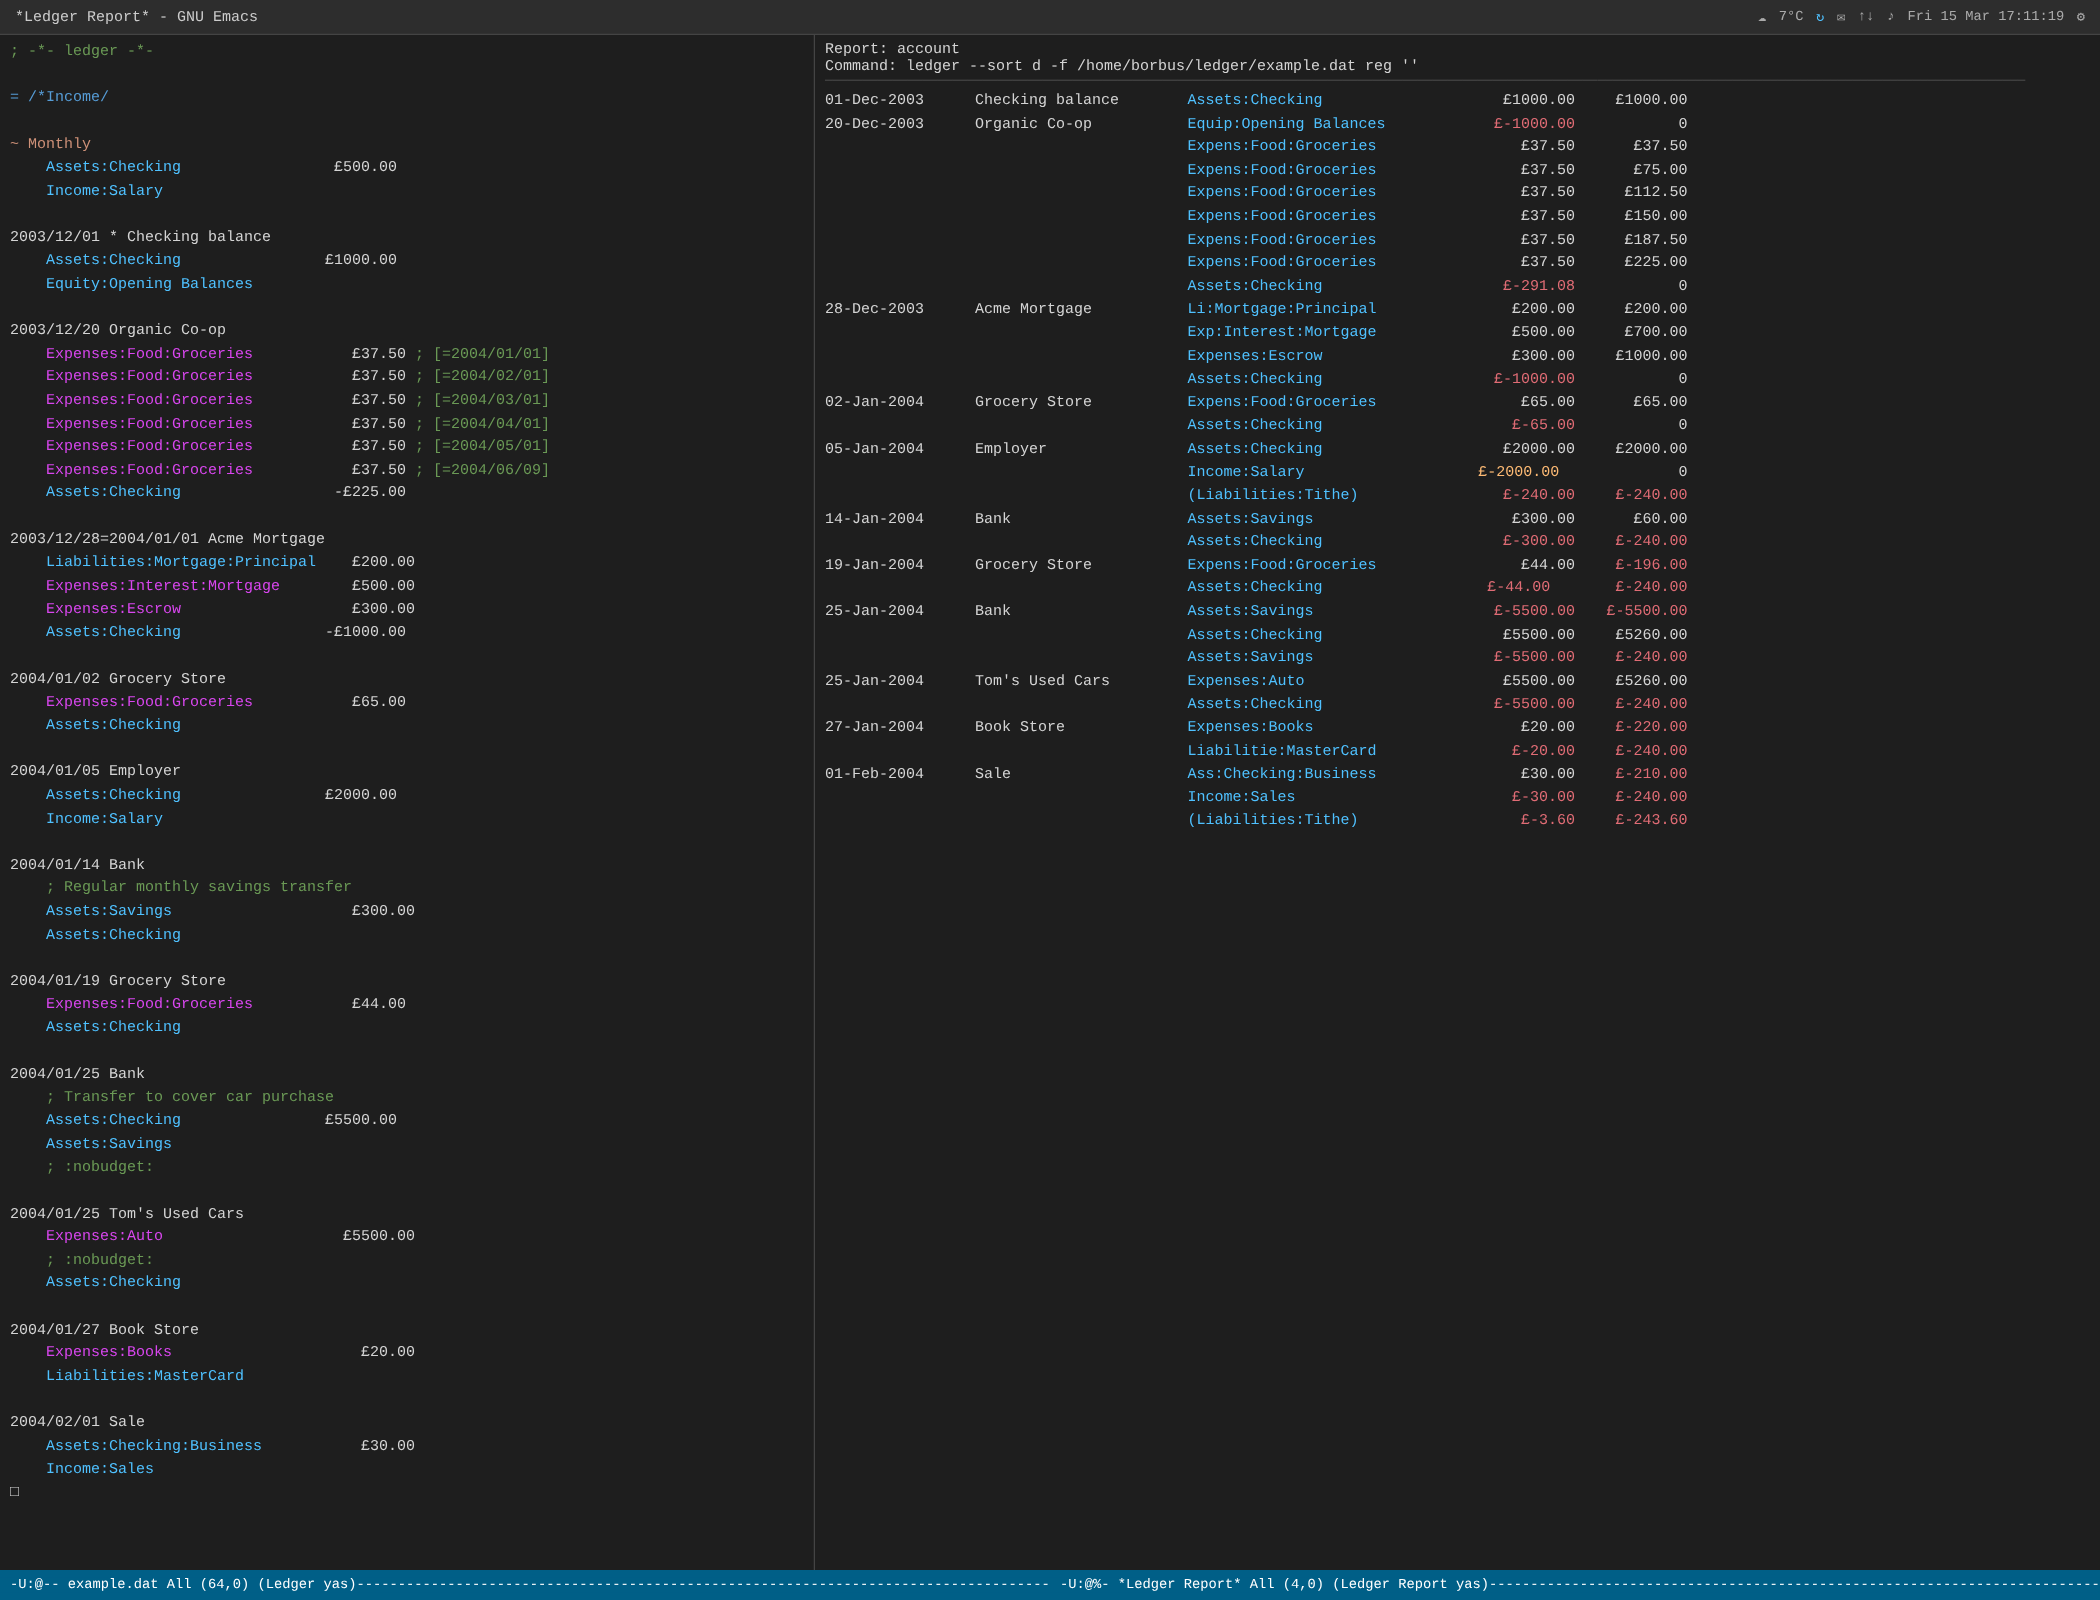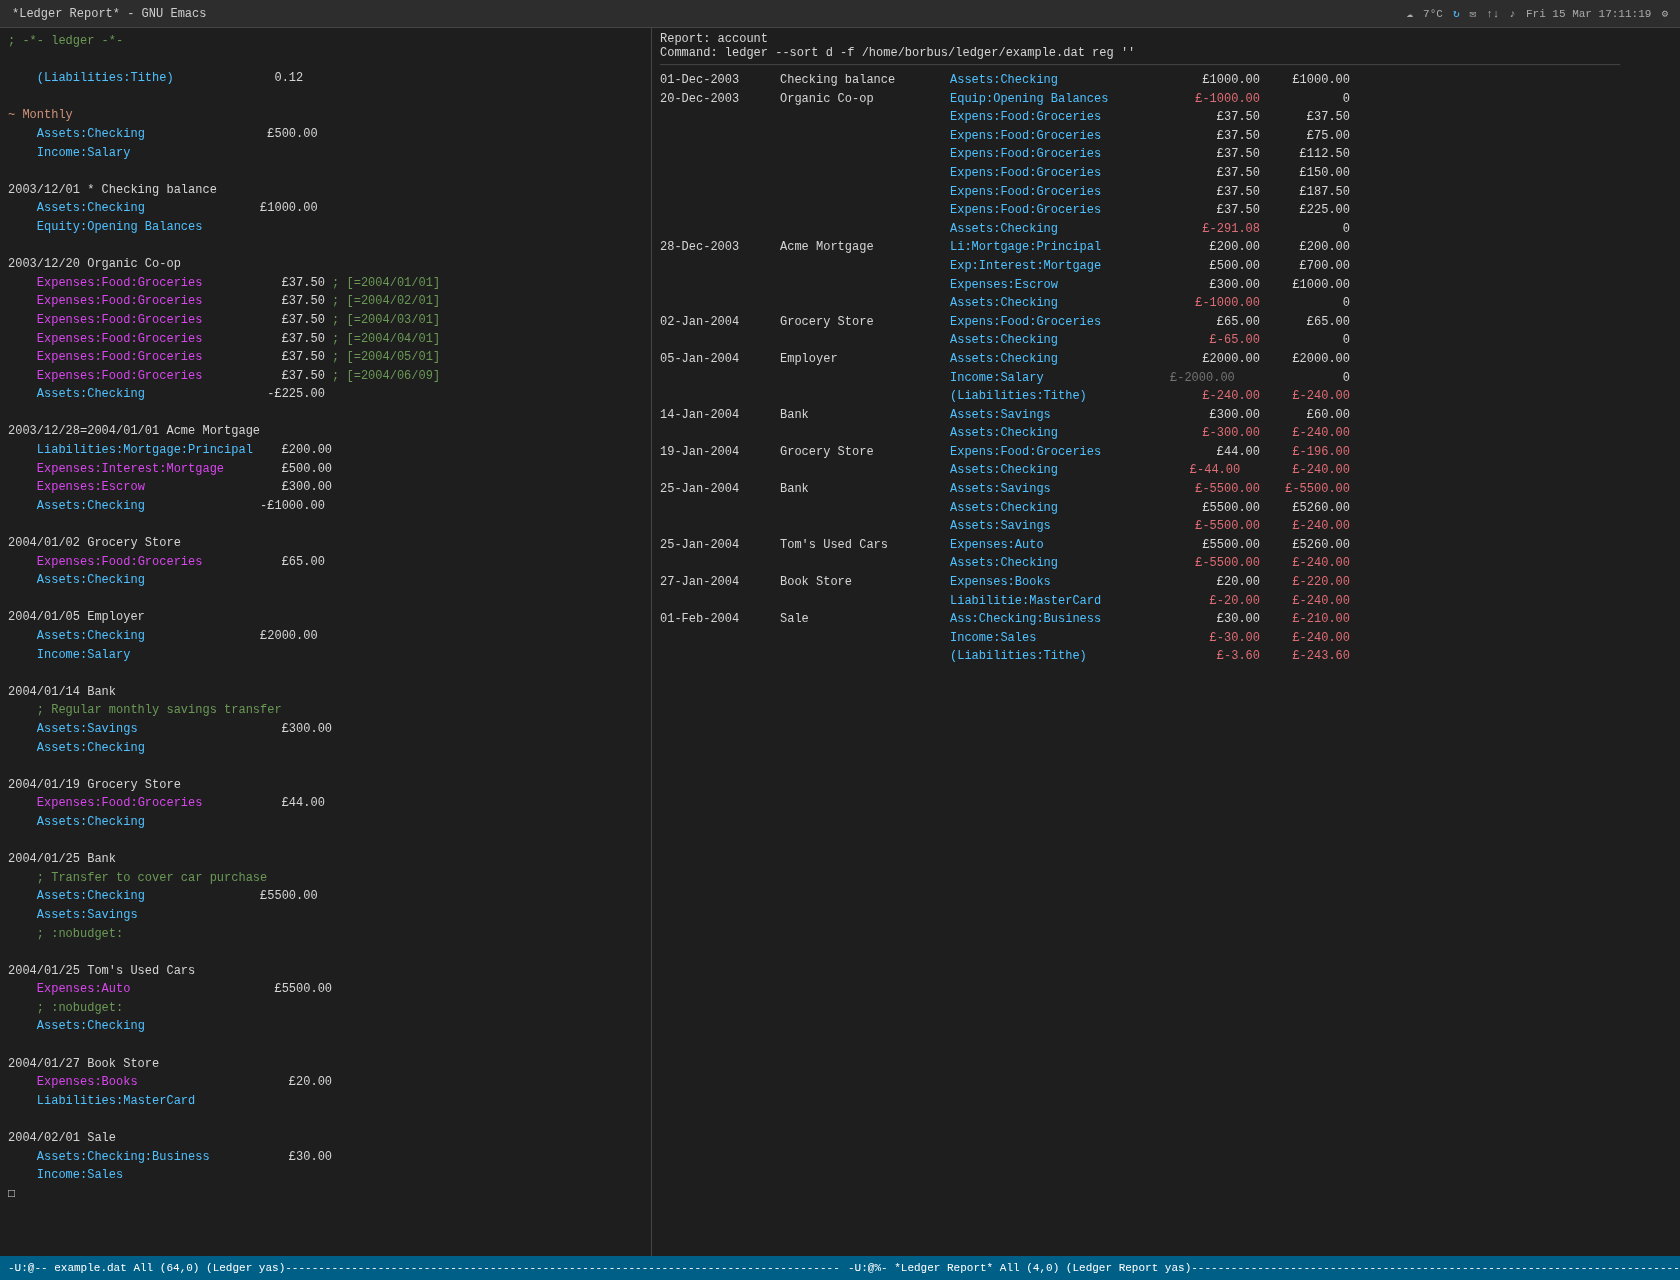--- a/index.html
+++ b/index.html
@@ -101,21 +101,21 @@
     <span>Fri 15 Mar  17:11:19</span>
     <span>⚙</span>
   </div>
 </div>
 
 <div class="main-container">
 
   <div class="left-pane">
     <div class="code-line comment">; -*- ledger -*-</div>
     <div class="code-line">&nbsp;</div>
-    <div class="code-line">    <span class="account-liabilities">(Liabilities:Tithe)</span>              0.12</div>
+    <div class="code-line"><span class="directive">= /*Income/</span></div>
     <div class="code-line">&nbsp;</div>
     <div class="code-line"><span class="monthly-tag">~ Monthly</span></div>
     <div class="code-line">    <span class="account-assets">Assets:Checking</span>                 £500.00</div>
     <div class="code-line">    <span class="account-income">Income:Salary</span></div>
     <div class="code-line">&nbsp;</div>
     <div class="code-line">2003/12/01 * Checking balance</div>
     <div class="code-line">    <span class="account-assets">Assets:Checking</span>                £1000.00</div>
     <div class="code-line">    <span class="account-equity">Equity:Opening Balances</span></div>
     <div class="code-line">&nbsp;</div>
     <div class="code-line">2003/12/20 Organic Co-op</div>
@@ -222,21 +222,21 @@
       <span style="color:#d4d4d4; width:120px; display:inline-block;">02-Jan-2004 </span><span style="color:#d4d4d4; width:170px; display:inline-block;">Grocery Store    </span><span style="color:#4fc1ff; width:220px; display:inline-block;">Expens:Food:Groceries  </span><span style="color:#d4d4d4; width:90px; display:inline-block; text-align:right;">£65.00</span><span style="color:#d4d4d4; width:90px; display:inline-block; text-align:right;">£65.00</span>
     </div>
     <div style="display:flex; padding:0 8px; line-height:1.55; white-space:pre;">
       <span style="width:290px; display:inline-block;"></span><span style="color:#4fc1ff; width:220px; display:inline-block;">Assets:Checking        </span><span style="color:#e06c75; width:90px; display:inline-block; text-align:right;">£-65.00</span><span style="color:#d4d4d4; width:90px; display:inline-block; text-align:right;">0</span>
     </div>
 
     <div style="display:flex; padding:0 8px; line-height:1.55; white-space:pre;">
       <span style="color:#d4d4d4; width:120px; display:inline-block;">05-Jan-2004 </span><span style="color:#d4d4d4; width:170px; display:inline-block;">Employer         </span><span style="color:#4fc1ff; width:220px; display:inline-block;">Assets:Checking        </span><span style="color:#d4d4d4; width:90px; display:inline-block; text-align:right;">£2000.00</span><span style="color:#d4d4d4; width:90px; display:inline-block; text-align:right;">£2000.00</span>
     </div>
     <div style="display:flex; padding:0 8px; line-height:1.55; white-space:pre;">
-      <span style="width:290px; display:inline-block;"></span><span style="color:#4fc1ff; width:220px; display:inline-block;">Income:Salary          </span><span style="color:#737373; width:90px; display:inline-block; text-align:left;">£-2000.00</span><span style="color:#d4d4d4; width:90px; display:inline-block; text-align:right;">0</span>
+      <span style="width:290px; display:inline-block;"></span><span style="color:#4fc1ff; width:220px; display:inline-block;">Income:Salary          </span><span style="color:#fdba74; width:90px; display:inline-block; text-align:center;">£-2000.00</span><span style="color:#d4d4d4; width:90px; display:inline-block; text-align:right;">0</span>
     </div>
     <div style="display:flex; padding:0 8px; line-height:1.55; white-space:pre;">
       <span style="width:290px; display:inline-block;"></span><span style="color:#4fc1ff; width:220px; display:inline-block;">(Liabilities:Tithe)    </span><span style="color:#e06c75; width:90px; display:inline-block; text-align:right;">£-240.00</span><span style="color:#e06c75; width:90px; display:inline-block; text-align:right;">£-240.00</span>
     </div>
 
     <div style="display:flex; padding:0 8px; line-height:1.55; white-space:pre;">
       <span style="color:#d4d4d4; width:120px; display:inline-block;">14-Jan-2004 </span><span style="color:#d4d4d4; width:170px; display:inline-block;">Bank             </span><span style="color:#4fc1ff; width:220px; display:inline-block;">Assets:Savings         </span><span style="color:#d4d4d4; width:90px; display:inline-block; text-align:right;">£300.00</span><span style="color:#d4d4d4; width:90px; display:inline-block; text-align:right;">£60.00</span>
     </div>
     <div style="display:flex; padding:0 8px; line-height:1.55; white-space:pre;">
       <span style="width:290px; display:inline-block;"></span><span style="color:#4fc1ff; width:220px; display:inline-block;">Assets:Checking        </span><span style="color:#e06c75; width:90px; display:inline-block; text-align:right;">£-300.00</span><span style="color:#e06c75; width:90px; display:inline-block; text-align:right;">£-240.00</span>

